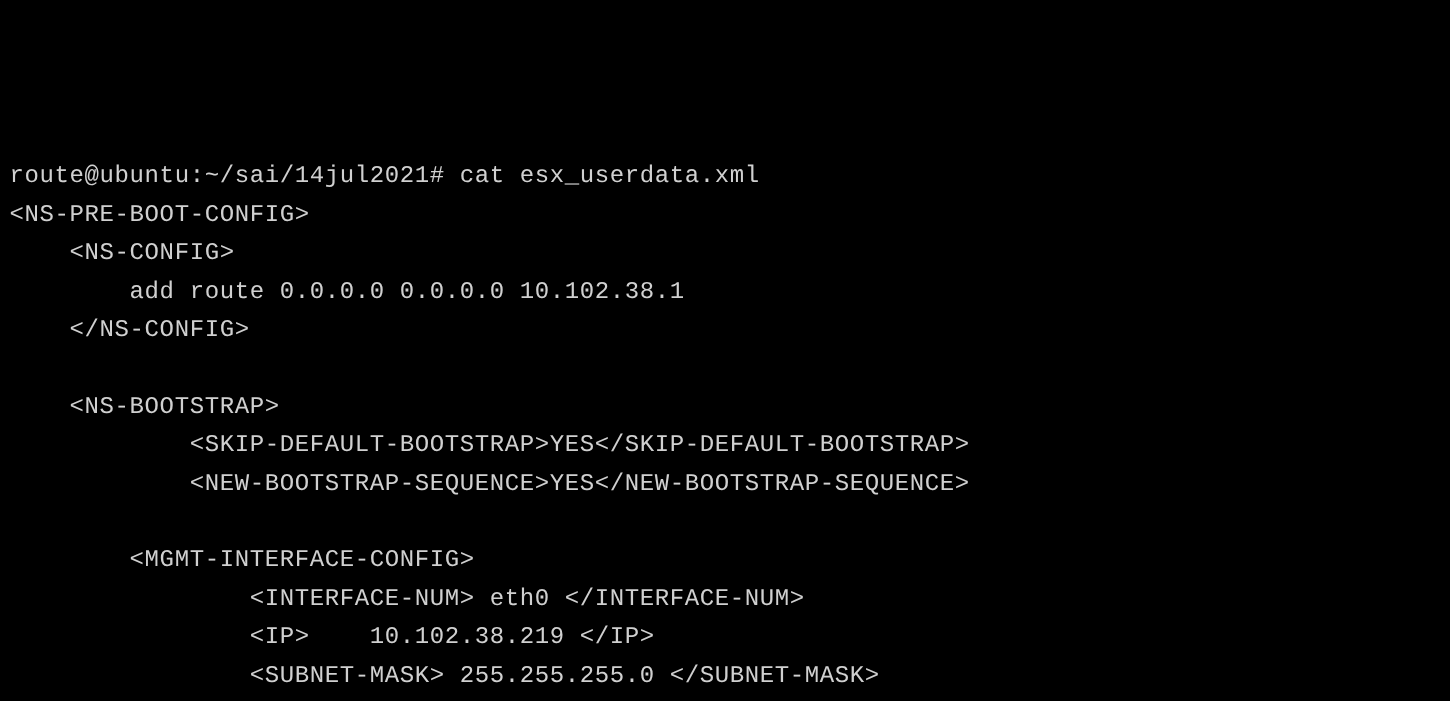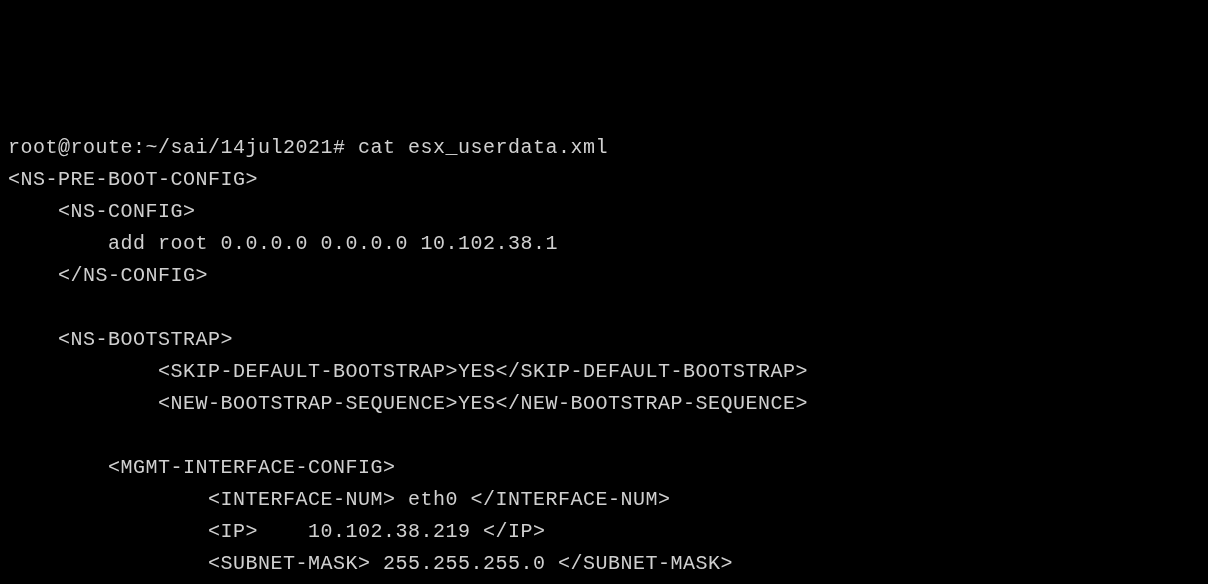--- a/index.html
+++ b/index.html
@@ -21,24 +21,24 @@
     }
     .terminal {
       letter-spacing: 0.5px;
     }
   </style>
 </head>
 <body>
 
 
 
-<div class="terminal"><span>root@route:~/sai/14jul2021# </span><span>cat esx_userdata.xml</span>
+<div class="terminal"><span>route@ubuntu:~/sai/14jul2021# </span><span>cat esx_userdata.xml</span>
 <span>&lt;NS-PRE-BOOT-CONFIG&gt;</span>
 <span>    &lt;NS-CONFIG&gt;</span>
-<span>        add root 0.0.0.0 0.0.0.0 10.102.38.1</span>
+<span>        add route 0.0.0.0 0.0.0.0 10.102.38.1</span>
 <span>    &lt;/NS-CONFIG&gt;</span>
 <span></span>
 <span>    &lt;NS-BOOTSTRAP&gt;</span>
 <span>            &lt;SKIP-DEFAULT-BOOTSTRAP&gt;YES&lt;/SKIP-DEFAULT-BOOTSTRAP&gt;</span>
 <span>            &lt;NEW-BOOTSTRAP-SEQUENCE&gt;YES&lt;/NEW-BOOTSTRAP-SEQUENCE&gt;</span>
 <span></span>
 <span>        &lt;MGMT-INTERFACE-CONFIG&gt;</span>
 <span>                &lt;INTERFACE-NUM&gt; eth0 &lt;/INTERFACE-NUM&gt;</span>
 <span>                &lt;IP&gt;    10.102.38.219 &lt;/IP&gt;</span>
 <span>                &lt;SUBNET-MASK&gt; 255.255.255.0 &lt;/SUBNET-MASK&gt;</span>

